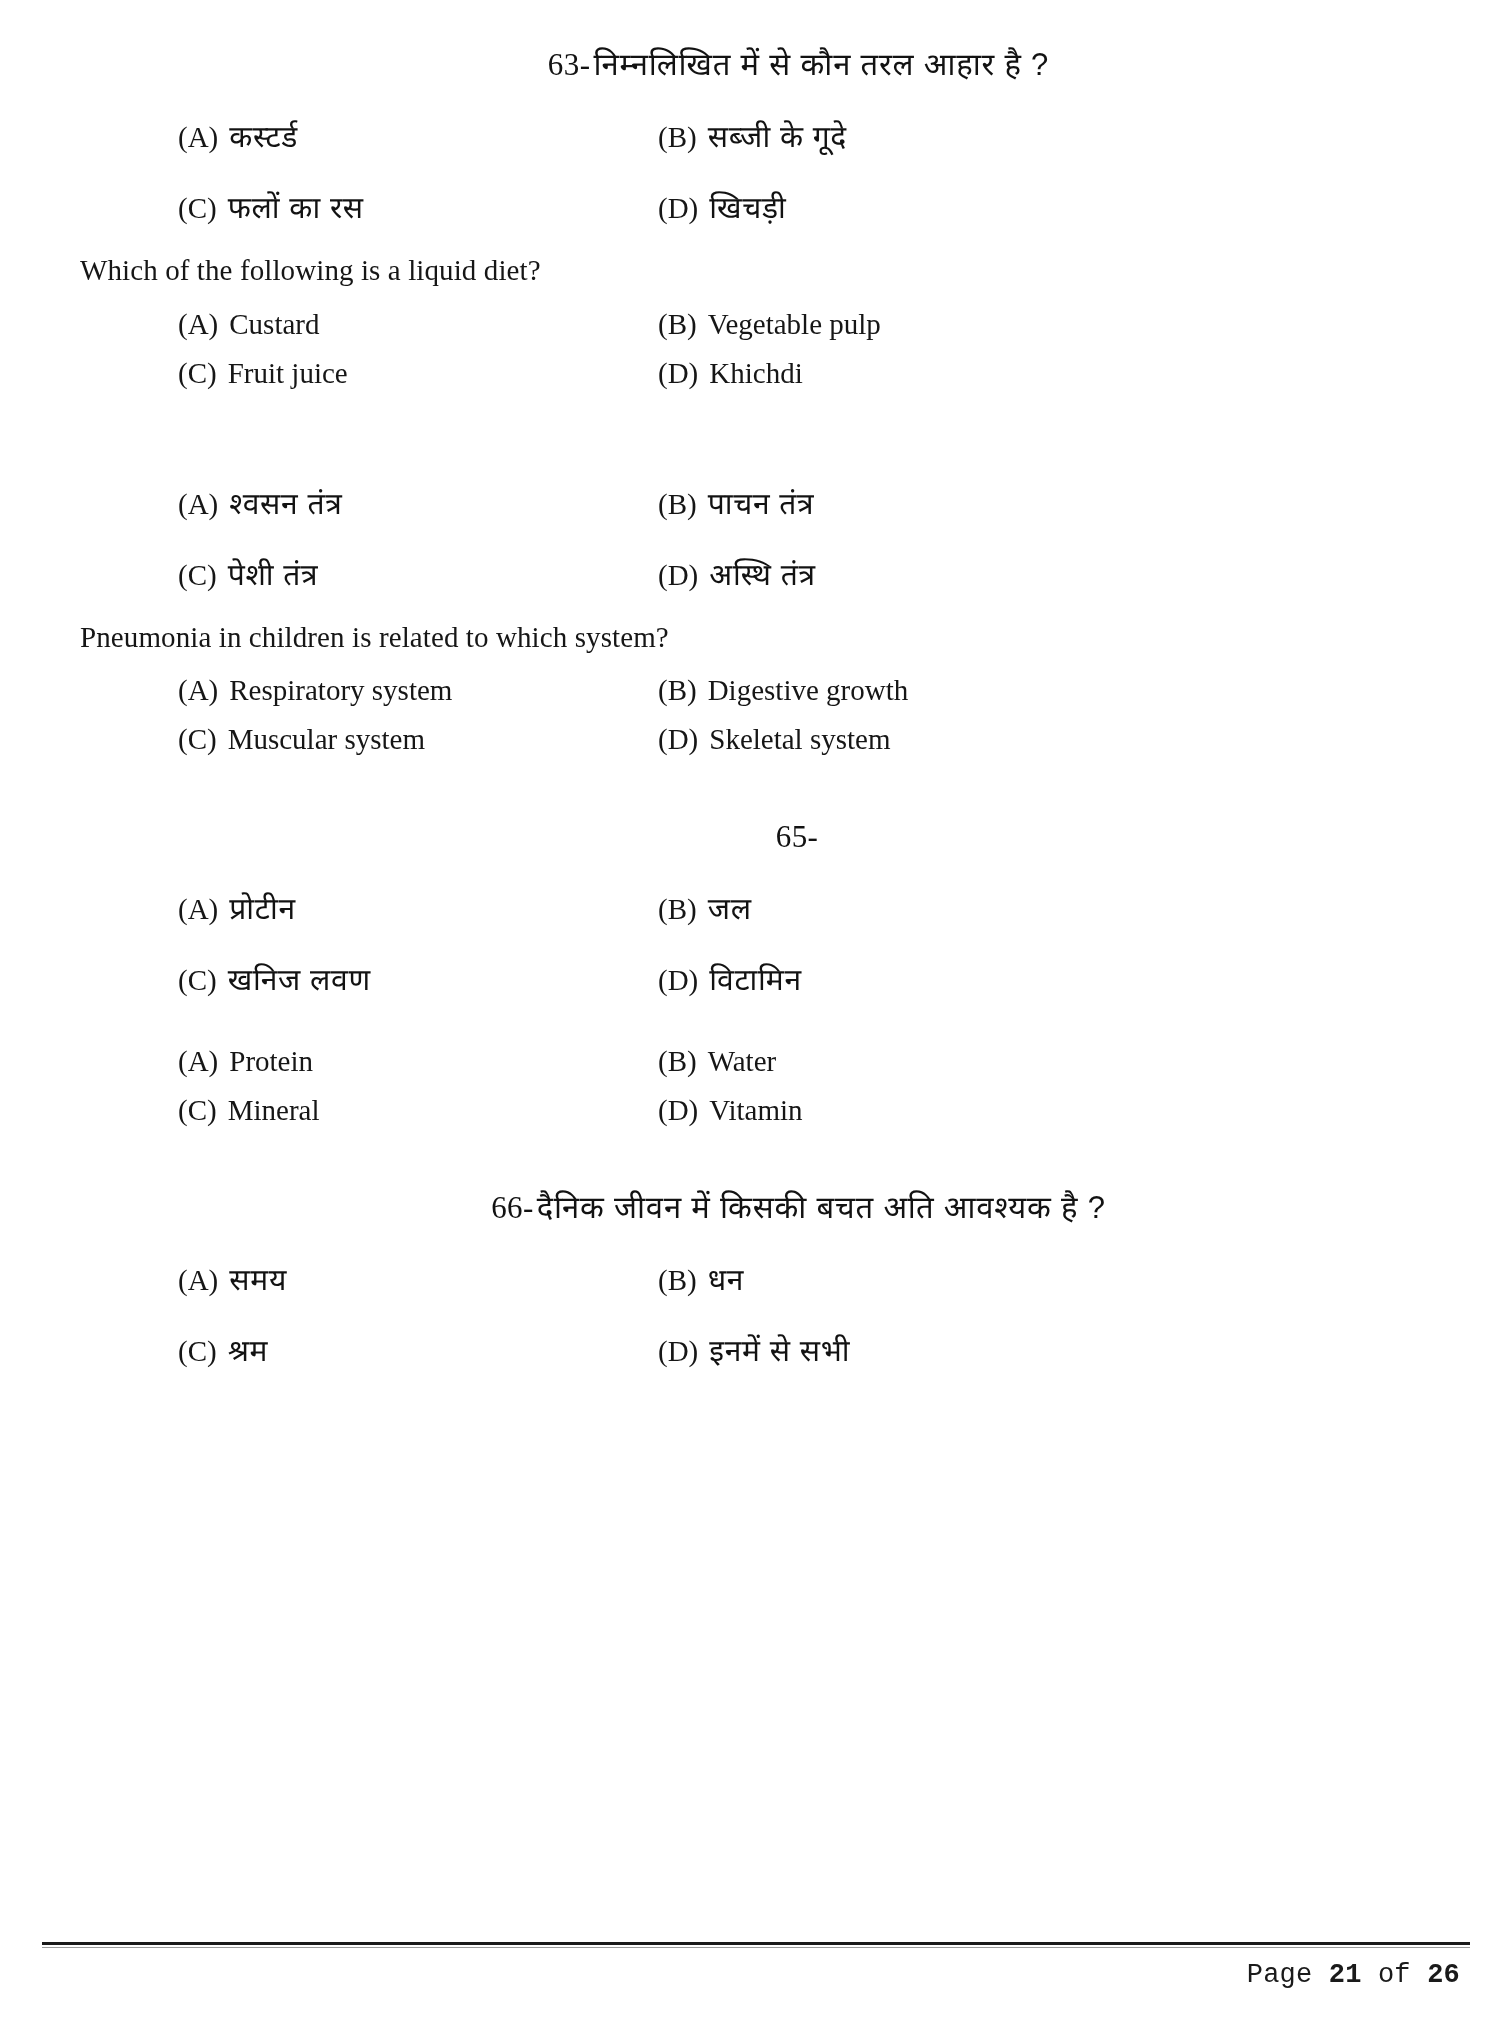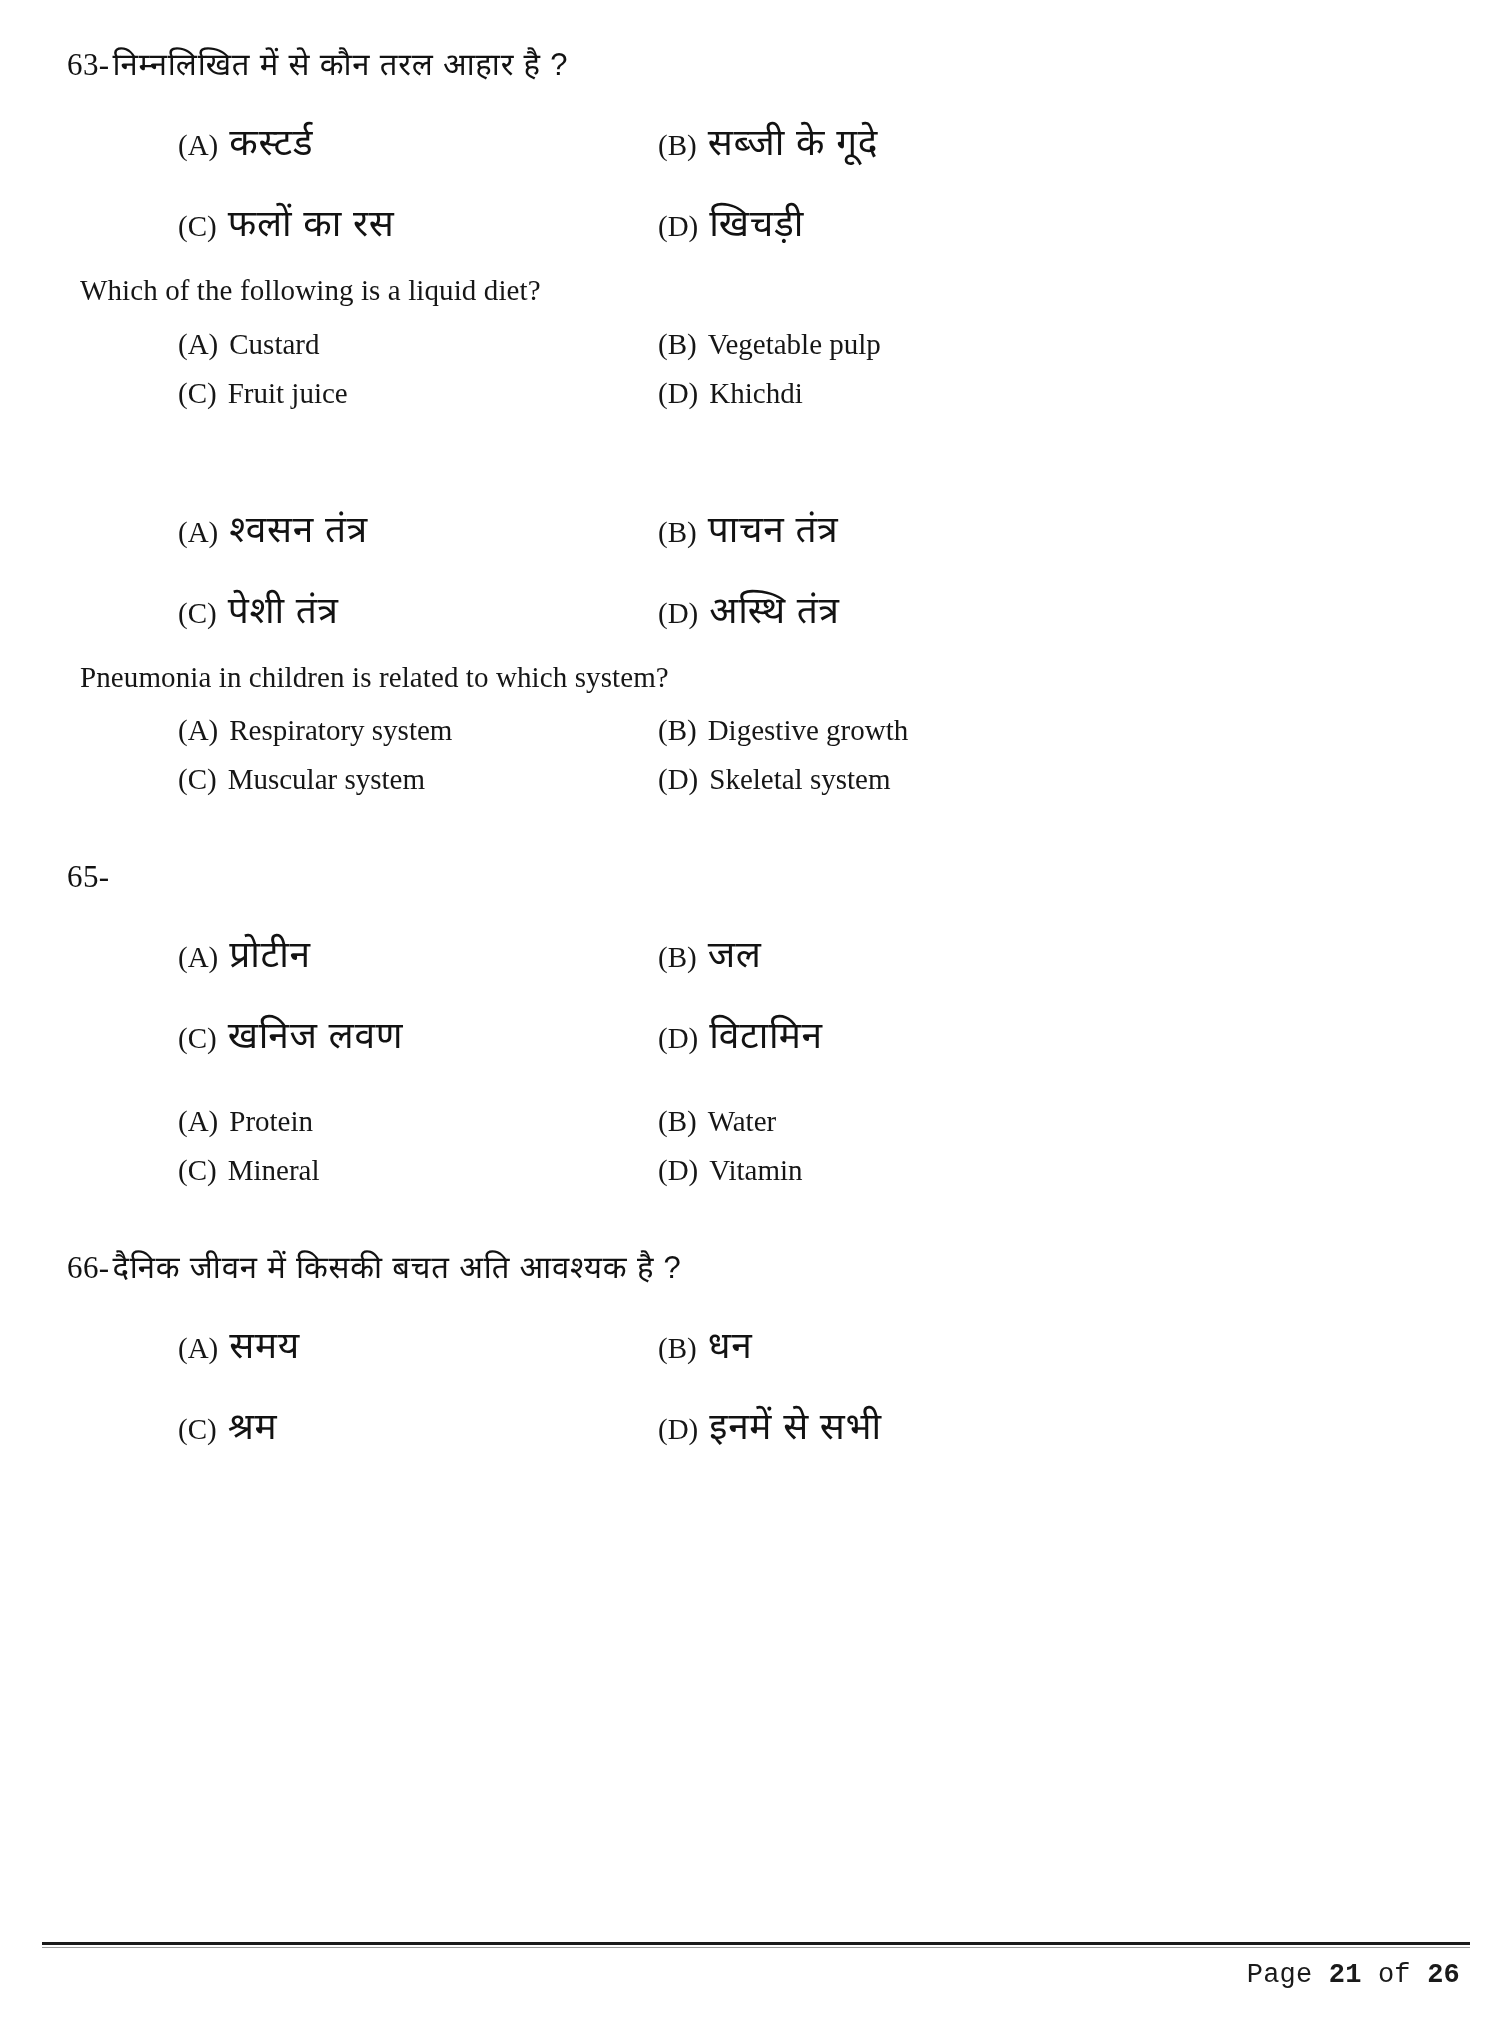--- a/index.html
+++ b/index.html
@@ -38,22 +38,23 @@
   }
 
   
   .q-stem-hi {
     display: flex;
     align-items: baseline;
     font-size: 33px;
     line-height: 1.25;
     letter-spacing: 0.4px;
     color: #121212;
-    padding-left: 67px;
+    padding-left: 92px;
     white-space: nowrap;
+    justify-content: center;
   }
   .q-num {
     display: inline-block;
     margin-right: 3px;
     font-family: "Liberation Serif", "DejaVu Serif", serif;
     font-size: 31px;
     color: #121212;
   }
   .q-text-hi {
     font-family: "Liberation Sans", "DejaVu Sans", sans-serif;
@@ -87,21 +88,21 @@
 
   .opt-label {
     font-family: "Liberation Serif", "DejaVu Serif", serif;
     font-size: 29px;
     color: #161616;
     margin-right: 11px;
     white-space: nowrap;
   }
   .opt-text-hi {
     font-family: "Liberation Sans", "DejaVu Sans", sans-serif;
-    font-size: 37px;
+    font-size: 30px;
     letter-spacing: 0.7px;
     color: #121212;
     white-space: nowrap;
   }
   .opt-text-en {
     font-family: "Liberation Serif", "DejaVu Serif", serif;
     font-size: 29px;
     color: #161616;
     white-space: nowrap;
   }

